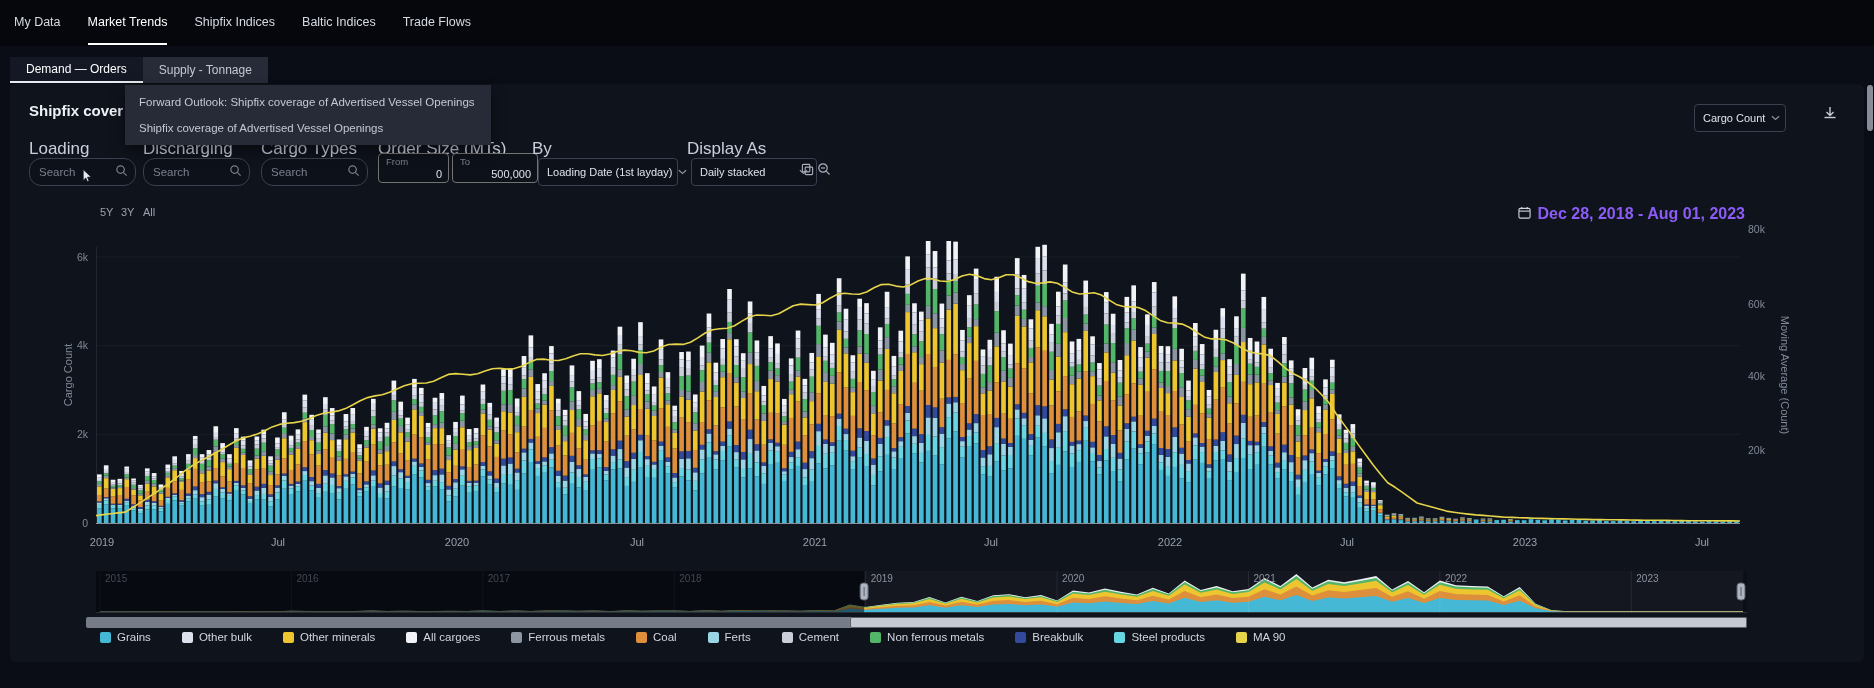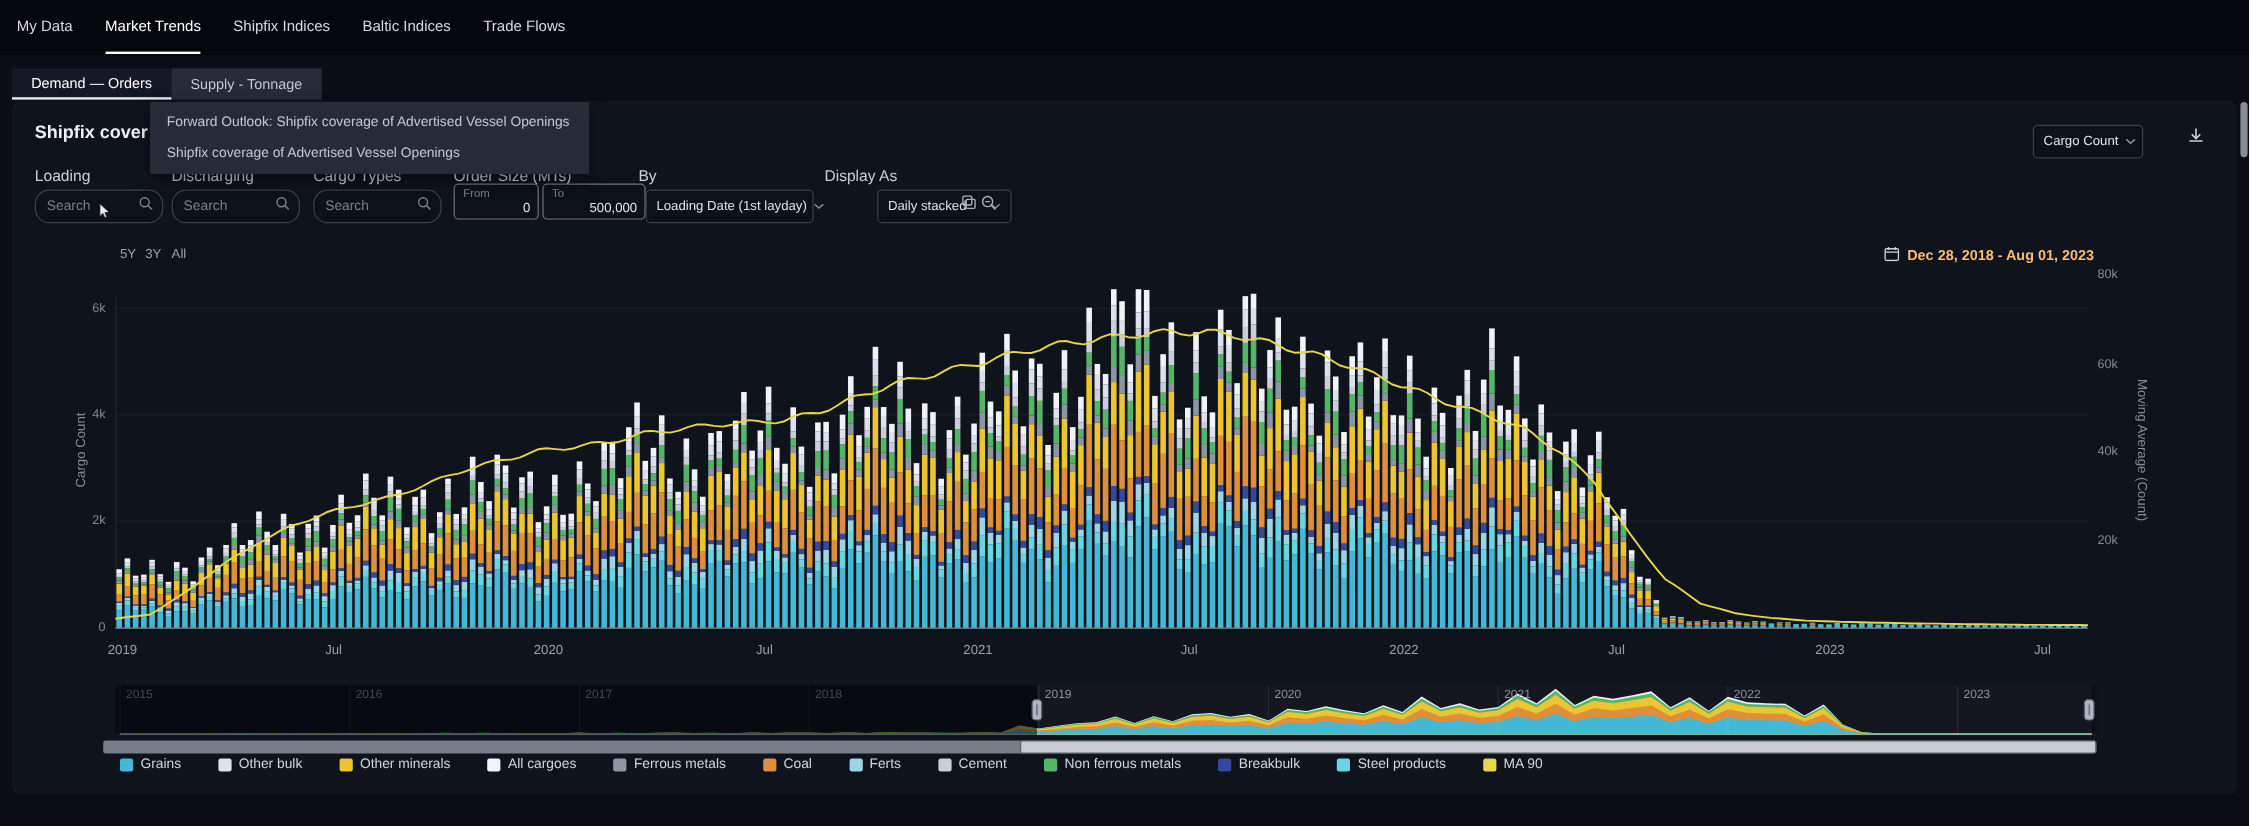--- a/index.html
+++ b/index.html
@@ -19,33 +19,33 @@
   #dropdown{position:absolute;top:85px;left:125px;min-width:300px;width:max-content;background:#262b37;z-index:5;box-shadow:0 6px 14px rgba(0,0,0,0.45);padding:4px 0;}
   .dropdown-item{padding:7px 16px 7px 14px;font-size:11.5px;color:#c3c8d2;cursor:pointer;white-space:nowrap;}
 
   #card{position:absolute;left:10px;top:84px;width:1854px;height:578px;background:#0f131c;border-radius:6px;z-index:1;}
 
   .page-title{position:absolute;left:29px;top:102px;font-size:15px;font-weight:bold;color:#eef1f5;z-index:2;}
 
   .select-box{position:absolute;height:28px;border:1px solid #39404f;border-radius:4px;background:#0d1119;display:flex;align-items:center;justify-content:space-between;padding:0 8px;box-sizing:border-box;font-size:11px;color:#dfe3ea;cursor:pointer;z-index:2;white-space:nowrap;}
   .chev{margin-left:6px;display:flex;align-items:center;}
 
-  .flabel{position:absolute;top:139px;font-size:13px;color:#c9cedb;z-index:2;}
+  .flabel{position:absolute;top:139px;font-size:17px;color:#c9cedb;z-index:2;}
   .search-box{position:absolute;top:158px;width:107px;height:28px;border:1px solid #39404f;border-radius:12px;background:#0d1119;display:flex;align-items:center;padding:0 7px;box-sizing:border-box;z-index:2;}
   .search-box input{flex:1;min-width:0;background:transparent;border:none;outline:none;color:#dfe3ea;font-size:11.5px;font-family:"Liberation Sans",sans-serif;}
   .search-box input::placeholder{color:#79808d;}
 
   .mini-box{position:absolute;top:153px;height:30px;border:1px solid #737373;border-radius:4px;background:#0d1119;box-sizing:border-box;z-index:2;}
   .mini-label{position:absolute;top:2px;left:7px;font-size:9.5px;color:#79808d;}
   .mini-input{position:absolute;right:6px;bottom:2px;left:6px;text-align:right;background:transparent;border:none;outline:none;color:#dfe3ea;font-size:11px;font-family:"Liberation Sans",sans-serif;padding:0;}
 
   .icon-btn{position:absolute;top:163px;cursor:pointer;z-index:2;display:flex;align-items:center;justify-content:center;}
 
   .range-btn{position:absolute;top:206px;font-size:11px;color:#9aa2ae;cursor:pointer;z-index:2;}
-  #date-range{position:absolute;top:205px;right:129px;display:flex;align-items:center;gap:6px;font-size:12px;font-weight:bold;color:#fdba74;z-index:2;cursor:pointer;}
+  #date-range{position:absolute;top:205px;right:129px;display:flex;align-items:center;gap:6px;font-size:16px;font-weight:bold;color:#8b5cf6;z-index:2;cursor:pointer;}
 
   .ytick{position:absolute;left:52px;width:36px;text-align:right;font-size:10.5px;color:#818a99;z-index:2;}
   .rtick{position:absolute;left:1748px;font-size:10.5px;color:#818a99;z-index:2;}
   .xtick{position:absolute;top:536px;transform:translateX(-50%);font-size:11px;color:#97a0ac;z-index:2;}
   .axis-title{position:absolute;font-size:11px;color:#818a99;z-index:2;text-align:center;}
   #axis-title-left{left:-2px;top:369px;width:140px;transform:rotate(-90deg);}
   #axis-title-right{left:1700px;top:369px;width:170px;transform:rotate(90deg);}
 
   #main-chart{position:absolute;left:96px;top:227px;width:1644px;height:298px;z-index:2;}
   #nav-chart{position:absolute;left:96px;top:571px;width:1651px;height:42px;z-index:2;background:#0c0f17;}
@@ -151,21 +151,21 @@
   <div class="select-box" style="left:538px;top:158px;width:140px;">
     <span>Loading Date (1st layday)</span>
     <span class="chev">
       <svg width="9" height="6" viewBox="0 0 10 6">
           <path d="M1 1l4 3.5L9 1" fill="none" stroke="#8a92a0" stroke-width="1.4"></path>
         </svg>
     </span>
   </div>
 
   <div class="flabel" style="left:687px;">Display As</div>
-  <div class="select-box" style="left:731px;top:158px;width:112px;">
+  <div class="select-box" style="left:691px;top:158px;width:126px;">
     <span>Daily stacked</span>
     <span class="chev">
       <svg width="9" height="6" viewBox="0 0 10 6">
           <path d="M1 1l4 3.5L9 1" fill="none" stroke="#8a92a0" stroke-width="1.4"></path>
         </svg>
     </span>
   </div>
 
   <div class="icon-btn" style="left:799px;width:16px;height:16px;">
     <span>

